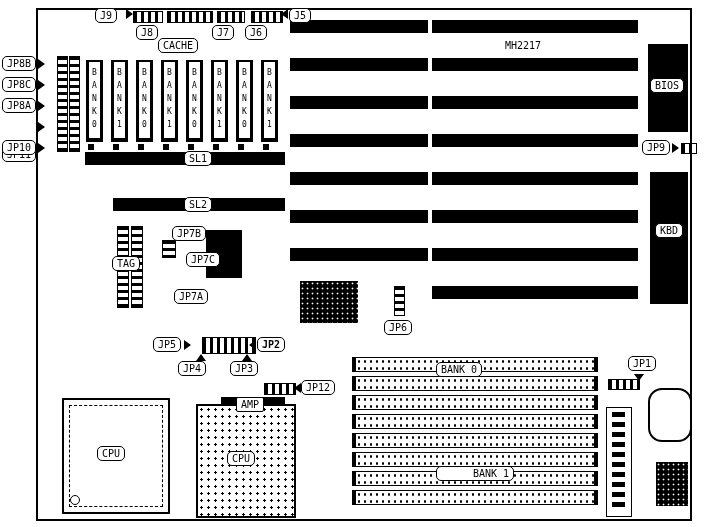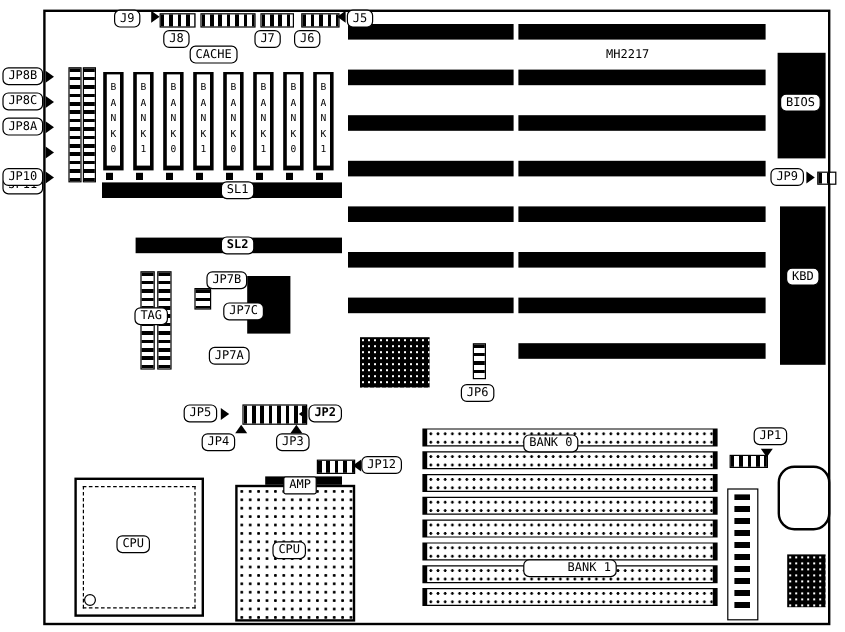--- a/index.html
+++ b/index.html
@@ -117,21 +117,21 @@
   <div class="bar" style="left:432px;top:96px;width:206px;height:13px;"></div>
   <div class="bar" style="left:432px;top:134px;width:206px;height:13px;"></div>
   <div class="bar" style="left:432px;top:172px;width:206px;height:13px;"></div>
   <div class="bar" style="left:432px;top:210px;width:206px;height:13px;"></div>
   <div class="bar" style="left:432px;top:248px;width:206px;height:13px;"></div>
   <div class="bar" style="left:432px;top:286px;width:206px;height:13px;"></div>
 
   <div class="bar" style="left:85px;top:152px;width:200px;height:13px;"></div>
   <div class="lbl" style="left:184px;top:151px;">SL1</div>
   <div class="bar" style="left:113px;top:198px;width:172px;height:13px;"></div>
-  <div class="lbl" style="left:184px;top:197px;font-weight:bold;">SL2</div>
+  <div class="lbl" style="left:184px;top:197px;">SL2</div>
 
   <div class="pins-v" style="left:117px;top:226px;width:10px;height:80px;"></div>
   <div class="pins-v" style="left:131px;top:226px;width:10px;height:80px;"></div>
   <div class="lbl" style="left:112px;top:256px;">TAG</div>
 
   <div class="pins-v" style="left:162px;top:240px;width:12px;height:16px;"></div>
   <div class="lbl" style="left:172px;top:226px;">JP7B</div>
   <div class="lbl" style="left:186px;top:252px;">JP7C</div>
   <div class="lbl" style="left:174px;top:289px;">JP7A</div>
   <div class="chip" style="left:206px;top:230px;width:36px;height:48px;"></div>
@@ -139,21 +139,21 @@
   <div class="dots-chip" style="left:300px;top:281px;width:58px;height:42px;"></div>
 
   <div class="pins-v" style="left:394px;top:286px;width:9px;height:28px;"></div>
   <div class="lbl" style="left:384px;top:320px;">JP6</div>
 
   <div class="pins-h" style="left:202px;top:337px;width:52px;height:15px;"></div>
   <div class="lbl" style="left:153px;top:337px;">JP5</div>
   <div class="arr r" style="left:184px;top:340px;"></div>
   <div class="lbl" style="left:257px;top:337px;font-weight:bold;">JP2</div>
   <div class="arr l" style="left:249px;top:340px;"></div>
-  <div class="lbl" style="left:168px;top:361px;">JP4</div>
+  <div class="lbl" style="left:178px;top:361px;">JP4</div>
   <div class="arr u" style="left:196px;top:354px;"></div>
   <div class="lbl" style="left:230px;top:361px;">JP3</div>
   <div class="arr u" style="left:242px;top:354px;"></div>
 
   <div class="pins-h" style="left:264px;top:383px;width:30px;height:10px;"></div>
   <div class="arr l" style="left:294px;top:383px;"></div>
   <div class="lbl" style="left:301px;top:380px;">JP12</div>
 
   <div class="bar" style="left:221px;top:397px;width:64px;height:14px;"></div>
   <div class="lbl" style="left:236px;top:397px;border-radius:2px;">AMP</div>

